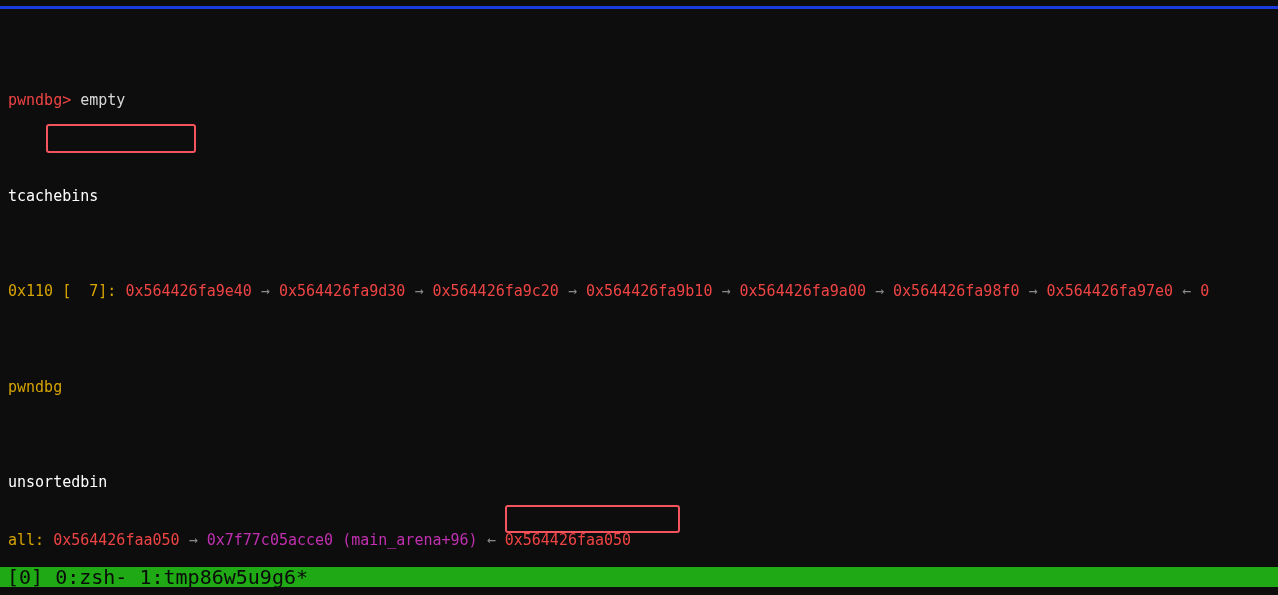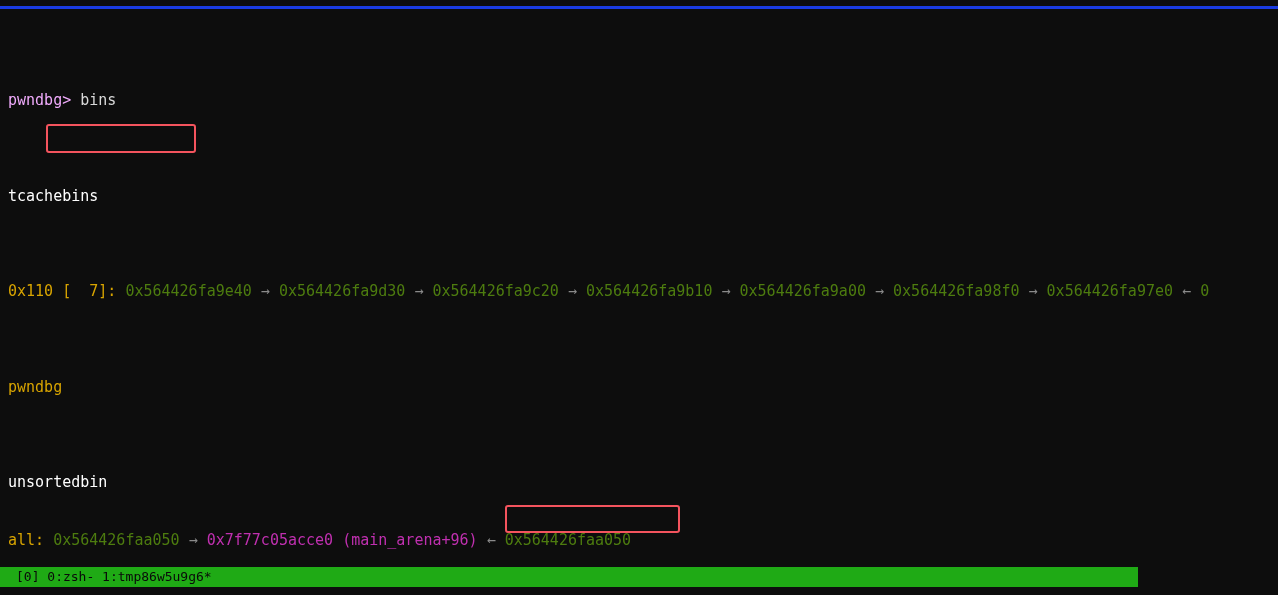--- a/index.html
+++ b/index.html
@@ -25,60 +25,60 @@
 
   
   #terminal {
     position:absolute; top:15px; left:8px;
     width:1270px;
     white-space:pre;
   }
   .line { height:19.1px; white-space:pre; }
 
   
-  .c-prompt  { color:#f0abfc; }
+  .c-prompt  { color:#ef4444; }
   .c-cmd     { color:#d8d8d8; }
   .c-bin     { color:#ffffff; }
   .c-yellow  { color:#d8a400;margin-top:48px; }
-  .c-addr    { color:#4d7c0f; }
+  .c-addr    { color:#ef4444; }
   .c-arrow   { color:#8a8a8a; }
   .c-magenta { color:#c030b0; }
 
   
   .annot-box {
     position:absolute;
     border:2px solid #f4545e;
     border-radius:3px;
     pointer-events:none;
   }
   #annot-unsorted { left:46px;  top:124px; width:150px; height:29px; }
   #annot-freed    { left:505px; top:505px; width:175px; height:28px; }
 
   
   #status-bar {
     position:absolute; left:0; bottom:8px;
-    width:1138px; height:20px;
+    width:1278px; height:20px;
     background:#1faa15;
     color:#0a0a0a;
     font-family:"DejaVu Sans Mono","Liberation Mono",monospace;
-    font-size:13px;
+    font-size:20px;
     line-height:20px;
-    padding-left:16px;
+    padding-left:7px;
     white-space:pre;
   }
 </style>
 </head>
 <body>
 
 <div id="pane-border" style="background: rgb(26, 59, 224);"></div>
 
 <div id="terminal">
 
   
-  <div class="line"><span class="c-prompt">pwndbg&gt;</span><span class="c-cmd"> </span><span class="c-cmd">bins</span></div>
+  <div class="line"><span class="c-prompt">pwndbg&gt;</span><span class="c-cmd"> </span><span class="c-cmd">empty</span></div>
 
   
   <div class="line"><span class="c-bin">tcachebins</span></div>
 
   
   <div class="line"><span class="c-yellow">0x110 [  7]:</span><span class="c-cmd"> </span><span id="tcache-chain"><span class="c-addr">0x564426fa9e40</span><span class="c-arrow"> → </span><span class="c-addr">0x564426fa9d30</span><span class="c-arrow"> → </span><span class="c-addr">0x564426fa9c20</span><span class="c-arrow"> → </span><span class="c-addr">0x564426fa9b10</span><span class="c-arrow"> → </span><span class="c-addr">0x564426fa9a00</span><span class="c-arrow"> → </span><span class="c-addr">0x564426fa98f0</span><span class="c-arrow"> → </span><span class="c-addr">0x564426fa97e0</span><span class="c-arrow"> ← </span><span class="c-addr">0</span></span></div>
 
   
   <div class="line"><span class="c-yellow">pwndbg</span></div>
 

